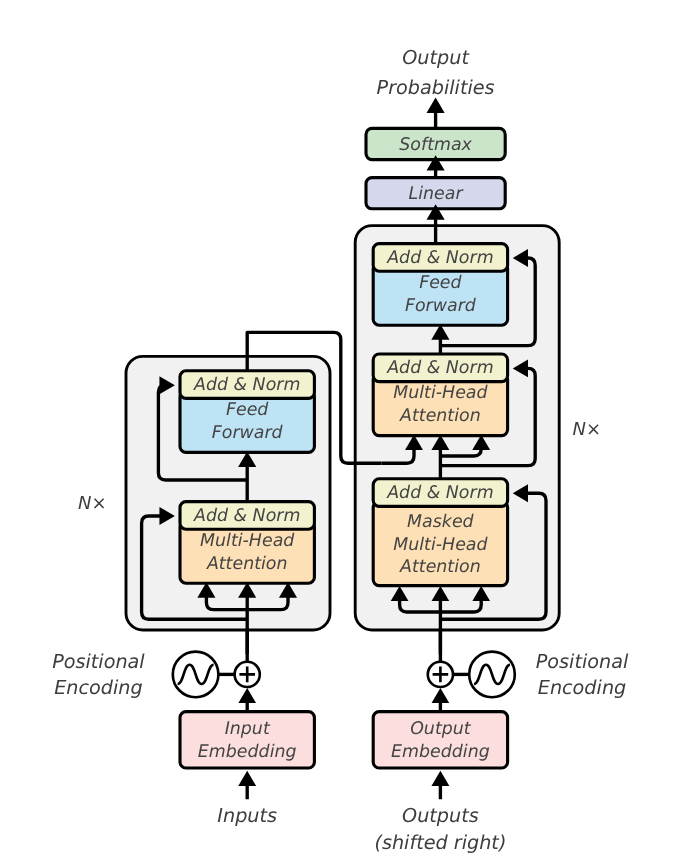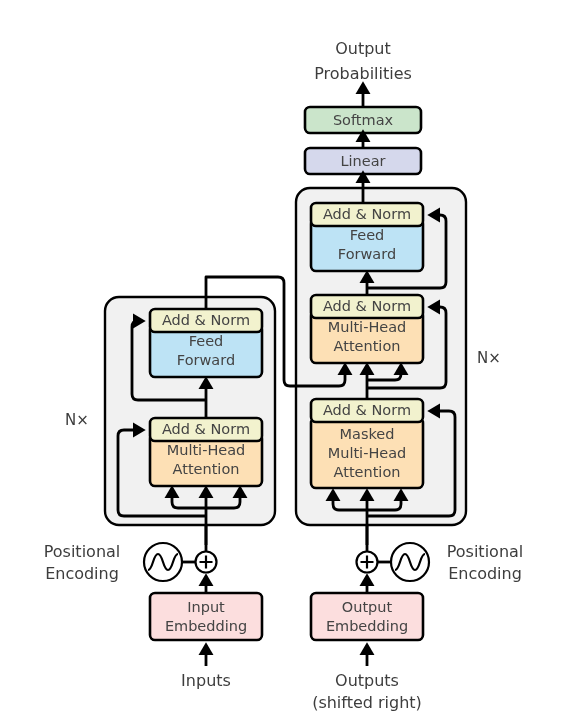--- a/index.html
+++ b/index.html
@@ -11,20 +11,21 @@
   body {
     width: 561px;
     height: 723px;
     overflow: hidden;
     font-family: "DejaVu Sans", sans-serif;
   }
   #diagram-root {
     position: relative;
     width: 561px;
     height: 723px;
+    font-style: italic;
   }
   svg#arch {
     display: block;
     width: 561px;
     height: 723px;
   }
   .blk-rect {
     stroke: #000000;
     stroke-width: 2.6;
   }

